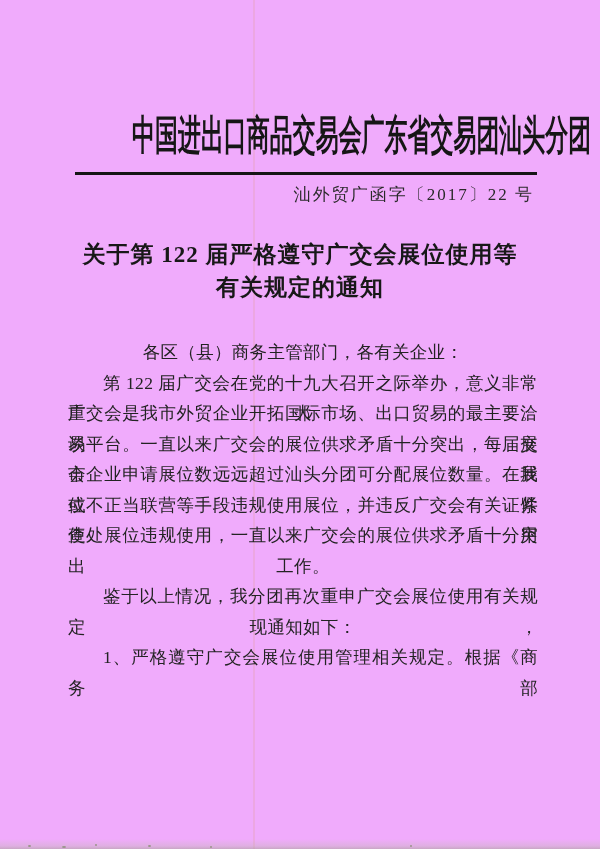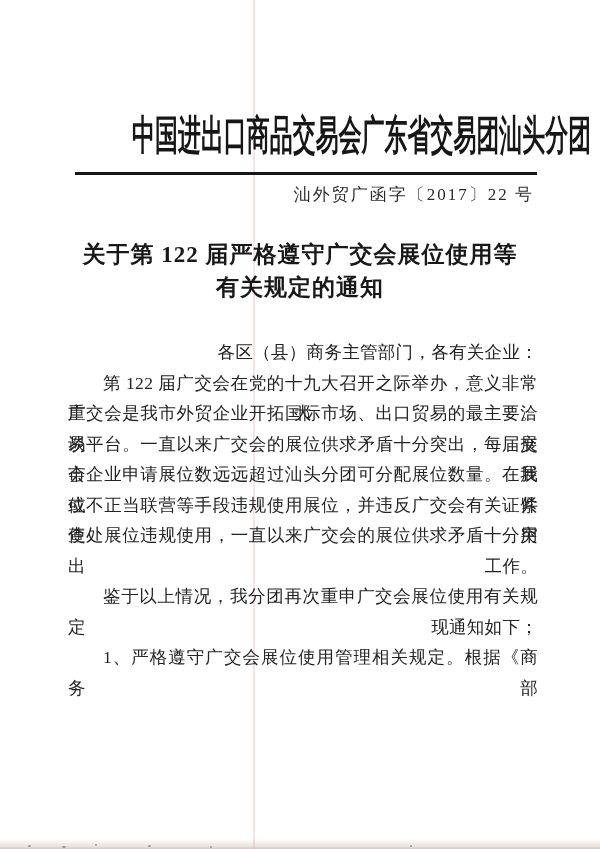--- a/index.html
+++ b/index.html
@@ -5,21 +5,21 @@
   html, body { margin: 0; padding: 0; }
   body {
     background: #e9e7e3;
     font-family: "Liberation Serif", "DejaVu Serif", serif;
   }
   .page {
     position: relative;
     width: 600px;
     height: 849px;
     margin: 0 auto;
-    background: #ffffff;
+    background: #f0abfc;
     overflow: hidden;
     color: #1f1f1f;
   }
   
   .fold-line {
     position: absolute;
     left: 253px;
     top: 0;
     width: 2px;
     height: 849px;
@@ -82,21 +82,21 @@
     width: 470px;
     font-size: 17.5px;
     color: #232323;
     letter-spacing: 0.3px;
   }
   .body-line {
     height: 30.5px;
     line-height: 30.5px;
     white-space: nowrap;
     overflow: visible;
-    text-align: right;
+    text-align: center;
   }
   .body-line.justify {
     white-space: normal;
     text-align: justify;
     text-align-last: justify;
   }
   .body-line.indent { text-indent: 2em; }
   
   .bottom-noise {
     position: absolute;

